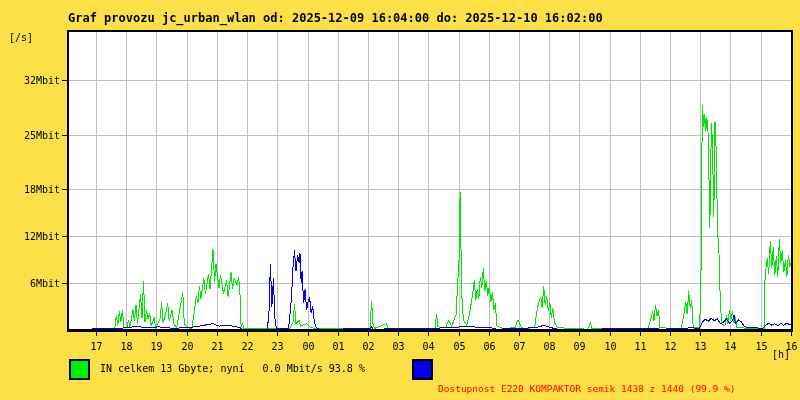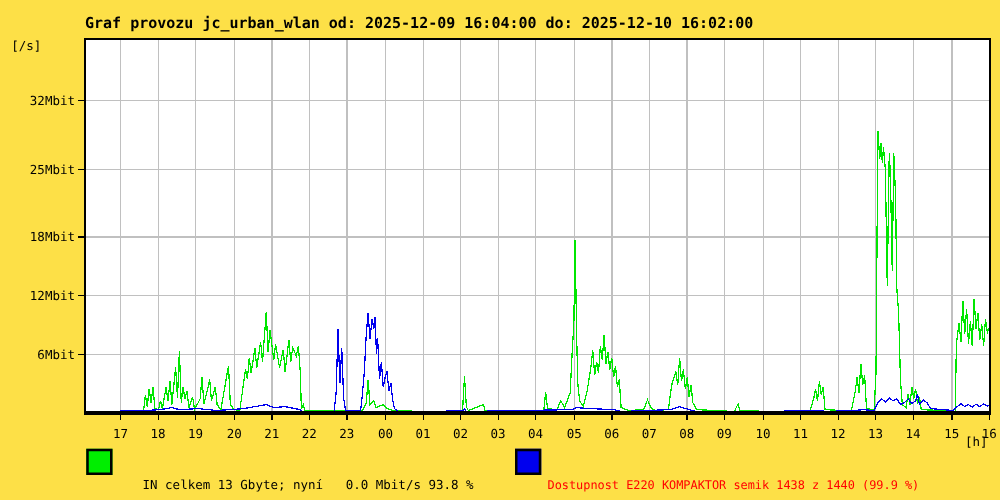--- a/index.html
+++ b/index.html
@@ -6,21 +6,21 @@
   .screen{position:relative;width:800px;height:400px;background:#fde047;overflow:hidden;
           font-family:"DejaVu Sans Mono",monospace;color:#000;}
   .screen svg{position:absolute;left:0;top:0;}
   .title{position:absolute;left:68px;top:11px;font-size:12px;font-weight:bold;white-space:pre;letter-spacing:0;}
   .y-unit{position:absolute;left:9px;top:32px;font-size:10px;white-space:pre;}
   .x-unit{position:absolute;left:772px;top:349px;font-size:10px;white-space:pre;}
   .swatch{position:absolute;width:17px;height:17px;border:2px solid #000;}
   .swatch.in{left:69px;top:359px;background:#00ee00;}
   .swatch.out{left:412px;top:359px;background:#0000ee;}
   .leg-label{position:absolute;top:363px;font-size:10px;white-space:pre;}
-  .leg-label.in{left:114px;margin-top:20px;}
+  .leg-label.in{left:100px;}
   .leg-label.out{left:443px;}
   .availability{position:absolute;left:438px;top:383px;font-size:9.5px;color:#ff0000;white-space:pre;}
 </style>
 </head>
 <body>
 
 <div class="screen">
   <div class="title">Graf provozu jc_urban_wlan od: 2025-12-09 16:04:00 do: 2025-12-10 16:02:00</div>
   <div class="y-unit">[/s]</div>
 

